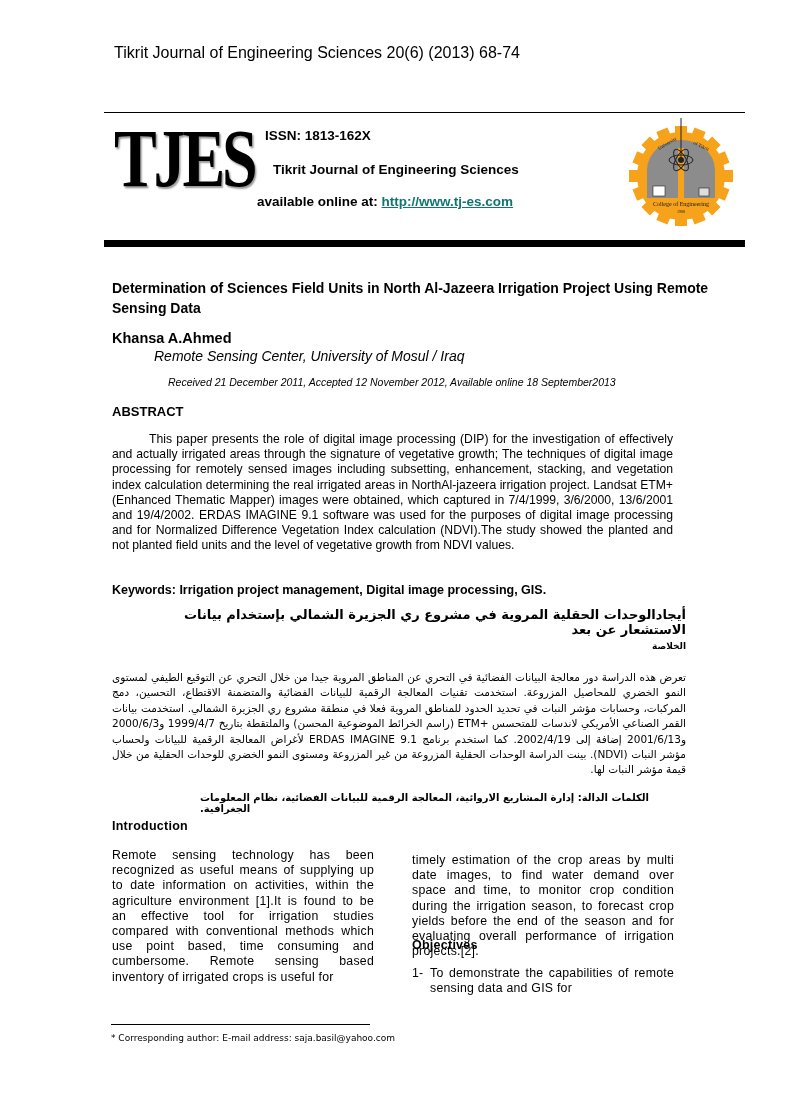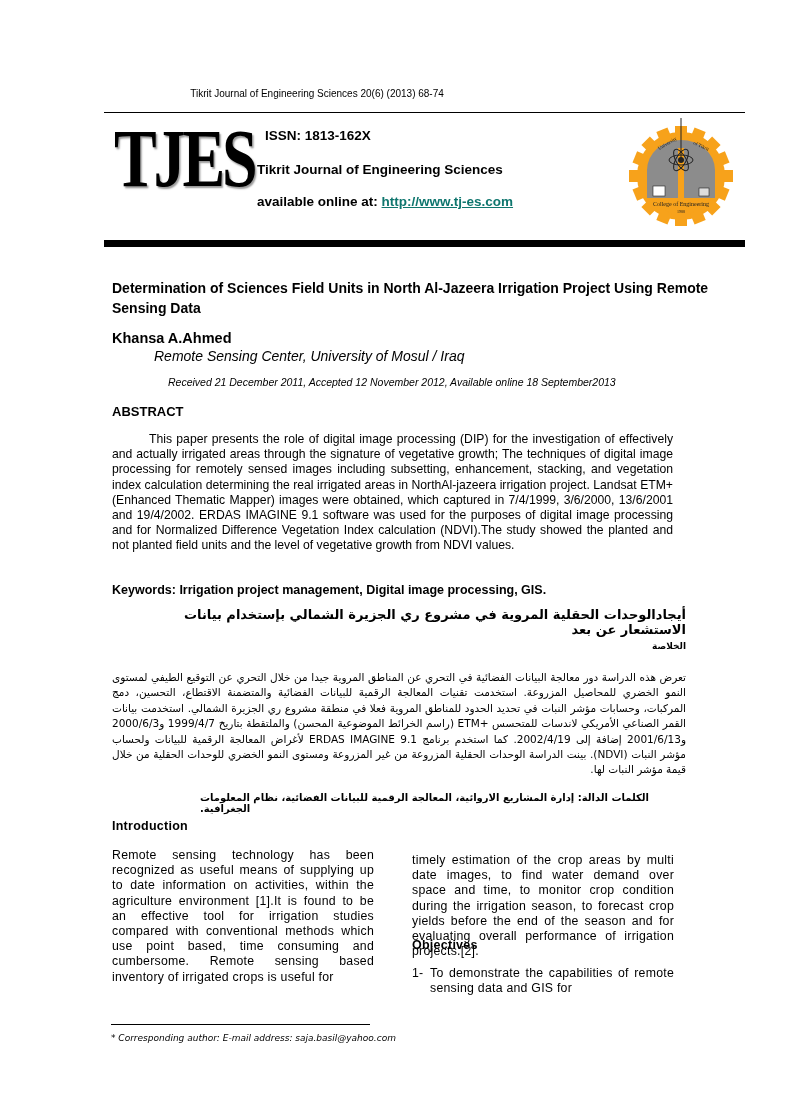--- a/index.html
+++ b/index.html
@@ -1,24 +1,24 @@
 <!DOCTYPE html>
 <html><head>
 <meta charset="utf-8">
 <style>
   html, body { margin:0; padding:0; background:#ffffff; }
   body { width:786px; height:1111px; position:relative; overflow:hidden; color:#000; font-family:"Liberation Sans", sans-serif; }
   .abs { position:absolute; }
-  .running-head { top:44px; left:0; width:634px; text-align:center; font-size:10px;margin-top:44px; }
+  .running-head { top:44px; left:0; width:634px; text-align:center; font-size:16px; }
   .rule-thin { top:112px; left:104px; width:641px; height:1px; background:#000; }
   .rule-thick { top:240px; left:104px; width:641px; height:7px; background:#000; }
   .logo-text { top:118px; left:114px; font-family:"Liberation Serif", serif; font-weight:bold; font-size:82px; letter-spacing:-4px; line-height:1; transform:scaleX(0.78); transform-origin:left top; text-shadow:2px 2px 2px #9a9a9a; }
   .hdr { left:257px; font-weight:bold; font-size:13.5px; }
   .hdr-issn { top:128px;padding-left:8px; }
-  .hdr-journal { top:162px; }
+  .hdr-journal { top:162px;padding-left:16px; }
   .hdr-online { top:194px; }
   .hdr-online a { color:#0f766e; text-decoration:underline; }
   .seal { top:118px; left:625px; width:112px; height:112px; }
   .title { top:278px; left:112px; width:640px; font-weight:bold; font-size:14px; line-height:20px; }
   .author { top:330px; left:112px; font-weight:bold; font-size:14.5px; }
   .affil { top:348px; left:112px; font-style:italic; font-size:14px;margin-left:42px; }
   .received { top:376px; left:168px; font-style:italic; font-size:10.5px; }
   .abstract-h { top:404px; left:112px; font-weight:bold; font-size:13px; }
   .abstract { top:432px; left:112px; width:561px; font-size:12.2px; line-height:15.2px; text-align:justify; text-indent:37px; }
   .keywords { top:583px; left:112px; font-weight:bold; font-size:12.5px; }
@@ -31,21 +31,21 @@
   .col-right { left:412px; width:262px; }
   .intro-h { top:819px; font-weight:bold; font-size:12.5px; }
   .intro-p { top:848px; }
   .right-p { top:853px; }
   .obj-h { top:938px; font-weight:bold; font-size:12.5px; }
   .obj-list { top:966px; margin:0; padding:0; list-style:none; }
   .obj-list li { display:flex; }
   .obj-list .num { width:18px; flex:none; }
   .obj-list .txt { flex:1; text-align:justify; }
   .fn-rule { top:1024px; left:111px; width:259px; height:1px; background:#000; }
-  .footnote { top:1033px; left:111px; font-size:9px; font-family:"DejaVu Sans", sans-serif;font-style:italic; }
+  .footnote { top:1033px; left:111px; font-size:9px; font-family:"DejaVu Sans", sans-serif; }
 </style>
 </head>
 <body>
 
 <div class="abs running-head">Tikrit Journal of Engineering Sciences 20(6) (2013) 68-74</div>
 <div class="abs rule-thin"></div>
 
 <div class="abs logo-text">TJES</div>
 <div class="abs hdr hdr-issn">ISSN: 1813-162X</div>
 <div class="abs hdr hdr-journal">Tikrit Journal of Engineering Sciences</div>

